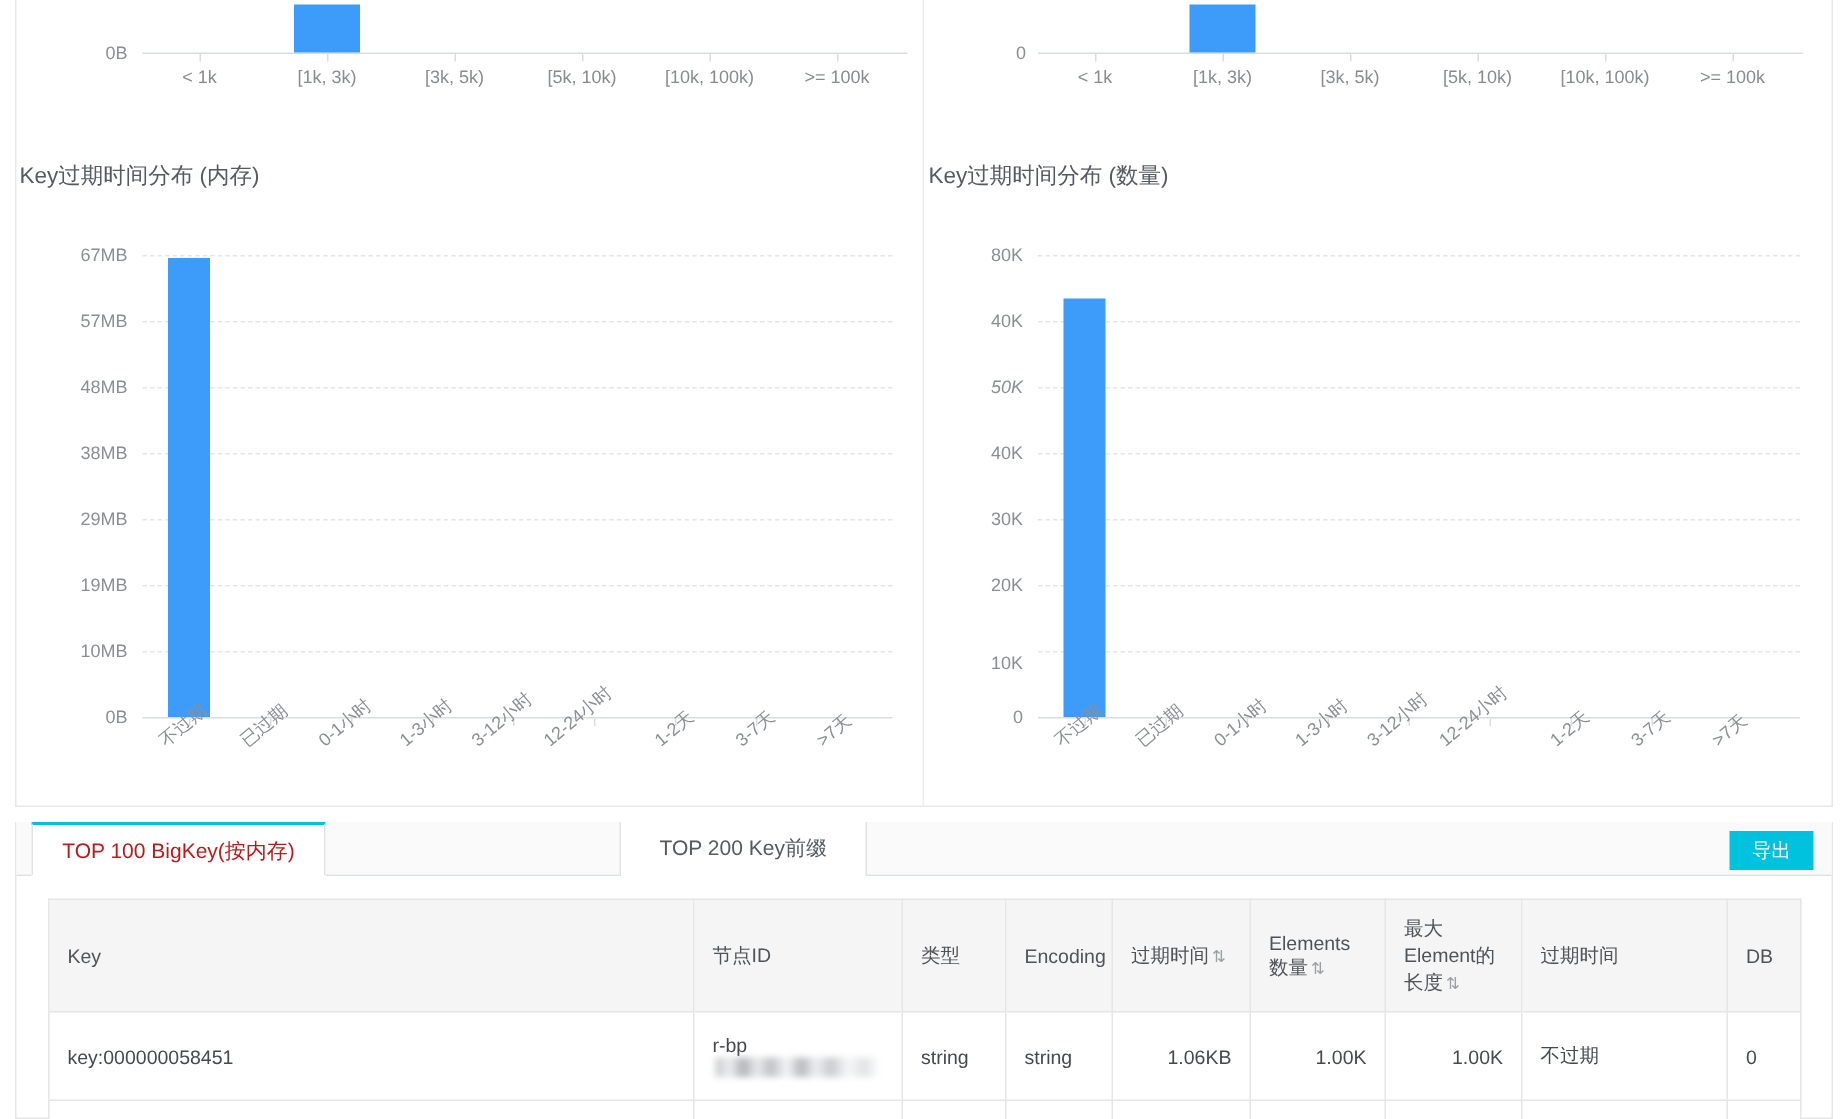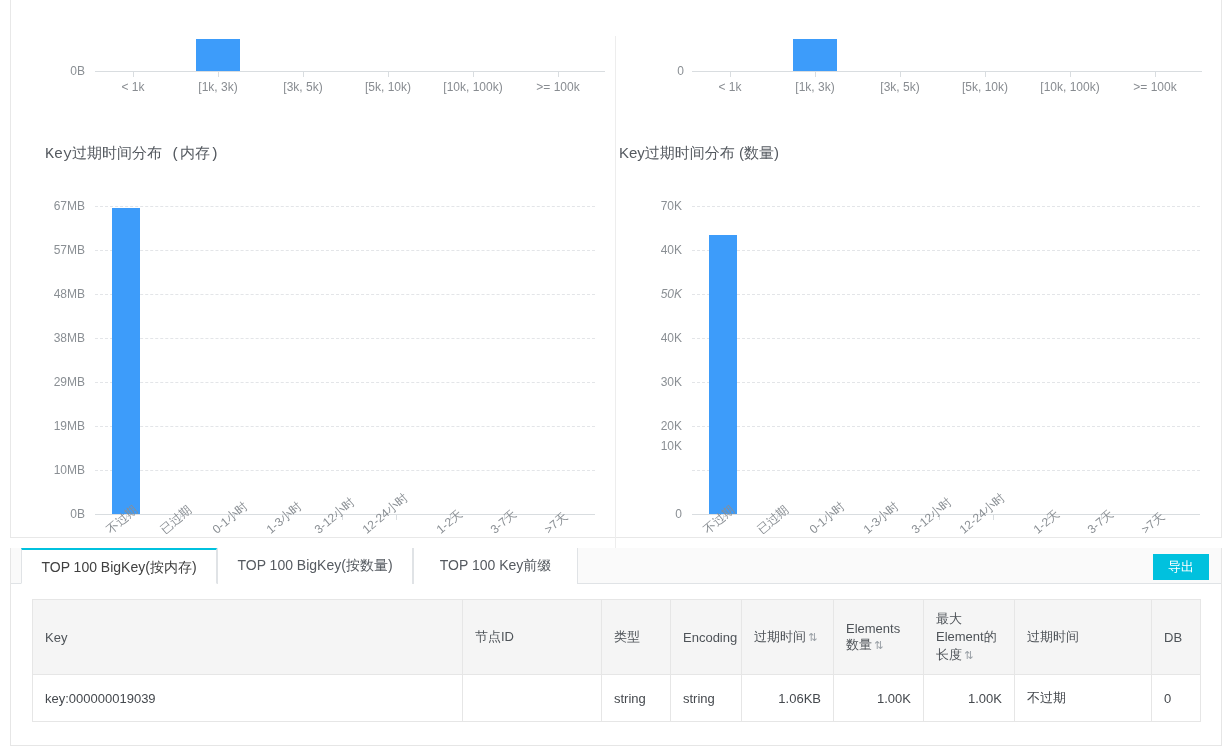--- a/index.html
+++ b/index.html
@@ -13,21 +13,21 @@
 
   
   .top-panel {
     position: absolute; left: 10px; top: 0; width: 1212px; height: 538px;
     border-left: 1px solid #e8e8e8; border-right: 1px solid #e8e8e8;
     border-bottom: 1px solid #e8e8e8;
     background: #fff;
     display: flex;
   }
   .half {
-    position: relative; width: 50%; height: 100%; margin-top: 36px;
+    position: relative; width: 50%; height: 100%;
   }
   .half.left { border-right: 1px solid #ededed; }
 
   
   .axis-lbl {
     position: absolute; font-size: 12px; color: #888c91;
     white-space: nowrap;
   }
   .ytick {
     position: absolute; font-size: 12px; color: #8a8f94;
@@ -65,21 +65,21 @@
     border-bottom: 1px solid #e0e3e6;
     background: #fafafa;
   }
   .tab {
     position: absolute; top: 0; height: 36px; line-height: 35px;
     font-size: 14px; color: #555a60; text-align: center;
     background: #fff; border-left: 1px solid #e0e3e6; border-right: 1px solid #e0e3e6;
     cursor: pointer;
   }
   .tab.active {
-    color: #404040; border-top: 2px solid #00c1de; line-height: 34px;
+    color: #b91c1c; border-top: 2px solid #00c1de; line-height: 34px;
     border-bottom: 1px solid #fff; z-index: 3;
   }
   .export-btn {
     position: absolute; right: 12px; top: 6px;
     width: 56px; height: 26px; line-height: 26px; text-align: center;
     background: #00c1de; color: #fff; font-size: 13px; cursor: pointer;
     z-index: 5;
   }
 
   table.bk { border-collapse: collapse; width: 1168px; margin: 15px 0 0 21px; table-layout: fixed; }
@@ -131,21 +131,21 @@
         <div class="tickmark" style="left:547px; top:36px;"></div>
         <div class="axis-lbl" style="left:122px; top:44px; transform:translateX(-50%);">&lt; 1k</div>
         <div class="axis-lbl" style="left:207px; top:44px; transform:translateX(-50%);">[1k, 3k)</div>
         <div class="axis-lbl" style="left:292px; top:44px; transform:translateX(-50%);">[3k, 5k)</div>
         <div class="axis-lbl" style="left:377px; top:44px; transform:translateX(-50%);">[5k, 10k)</div>
         <div class="axis-lbl" style="left:462px; top:44px; transform:translateX(-50%);">[10k, 100k)</div>
         <div class="axis-lbl" style="left:547px; top:44px; transform:translateX(-50%);">&gt;= 100k</div>
       </div>
 
       <div>
-        <div class="chart-title" style="left:34px; top:108px;font-family:Liberation Mono, monospace;">Key过期时间分布 (内存)</div>
+        <div class="chart-title" style="left:2px; top:108px;">Key过期时间分布 (内存)</div>
 
         <div class="gridline" style="left:84px; top:170px; width:500px;"></div>
         <div class="gridline" style="left:84px; top:214px; width:500px;"></div>
         <div class="gridline" style="left:84px; top:258px; width:500px;"></div>
         <div class="gridline" style="left:84px; top:302px; width:500px;"></div>
         <div class="gridline" style="left:84px; top:346px; width:500px;"></div>
         <div class="gridline" style="left:84px; top:390px; width:500px;"></div>
         <div class="gridline" style="left:84px; top:434px; width:500px;"></div>
         <div class="axisline" style="left:84px; top:478px; width:500px;"></div>
 
@@ -207,27 +207,27 @@
 
         <div class="gridline" style="left:76px; top:170px; width:508px;"></div>
         <div class="gridline" style="left:76px; top:214px; width:508px;"></div>
         <div class="gridline" style="left:76px; top:258px; width:508px;"></div>
         <div class="gridline" style="left:76px; top:302px; width:508px;"></div>
         <div class="gridline" style="left:76px; top:346px; width:508px;"></div>
         <div class="gridline" style="left:76px; top:390px; width:508px;"></div>
         <div class="gridline" style="left:76px; top:434px; width:508px;"></div>
         <div class="axisline" style="left:76px; top:478px; width:508px;"></div>
 
-        <div class="ytick" style="left:6px; top:163px; width:60px;">70K</div>
+        <div class="ytick" style="left:6px; top:163px; width:60px;">80K</div>
         <div class="ytick" style="left:6px; top:207px; width:60px;">40K</div>
         <div class="ytick" style="left:6px; top:251px; width:60px;font-style:italic;">50K</div>
         <div class="ytick" style="left:6px; top:295px; width:60px;">40K</div>
         <div class="ytick" style="left:6px; top:339px; width:60px;">30K</div>
         <div class="ytick" style="left:6px; top:383px; width:60px;">20K</div>
-        <div class="ytick" style="left:6px; top:403px; width:60px;">10K</div>
+        <div class="ytick" style="left:6px; top:435px; width:60px;">10K</div>
         <div class="ytick" style="left:6px; top:471px; width:60px;">0</div>
 
         <div class="bar" style="left:93px; top:199px; width:28px; height:279px;"></div>
 
         <div class="tickmark" style="left:107px; top:479px;"></div>
         <div class="tickmark" style="left:161px; top:479px;"></div>
         <div class="tickmark" style="left:215px; top:479px;"></div>
         <div class="tickmark" style="left:269px; top:479px;"></div>
         <div class="tickmark" style="left:323px; top:479px;"></div>
         <div class="tickmark" style="left:377px; top:479px;"></div>
@@ -247,25 +247,22 @@
       </div>
     </div>
   </div>
 
   <div class="bottom-card">
 
     <div class="tabbar">
       <div class="tab active" style="left:10px; width:196px;">
         <span>TOP 100 BigKey(按内存)</span>
       </div>
-      <div class="tab" style="left:206px; width:196px;">
-        <span>TOP 100 BigKey(按数量)</span>
-      </div>
       <div class="tab" style="left:402px; width:165px;">
-        <span>TOP 100 Key前缀</span>
+        <span>TOP 200 Key前缀</span>
       </div>
       <div class="export-btn">导出</div>
     </div>
 
     <table class="bk">
       <colgroup>
         <col style="width:430px">
           <col style="width:139px">
           <col style="width:69px">
         <col style="width:71px">
@@ -283,20 +280,31 @@
           <th><span>Encoding</span></th>
           <th class="ctr"><span>过期时间</span><span class="sorticon">⇅</span></th>
           <th class="ctr"><span>Elements数量</span><span class="sorticon">⇅</span></th>
           <th class="ctr"><span>最大Element的长度</span><span class="sorticon">⇅</span></th>
           <th><span>过期时间</span></th>
           <th><span>DB</span></th>
         </tr>
       </thead>
       <tbody>
         <tr>
+          <td>key:000000058451</td>
+          <td><span>r-bp</span><span class="blur"></span></td>
+          <td>string</td>
+          <td>string</td>
+          <td class="num">1.06KB</td>
+          <td class="num">1.00K</td>
+          <td class="num">1.00K</td>
+          <td>不过期</td>
+          <td>0</td>
+        </tr>
+        <tr>
           <td>key:000000019039</td>
           <td></td>
           <td>string</td>
           <td>string</td>
           <td class="num">1.06KB</td>
           <td class="num">1.00K</td>
           <td class="num">1.00K</td>
           <td>不过期</td>
           <td>0</td>
         </tr>

